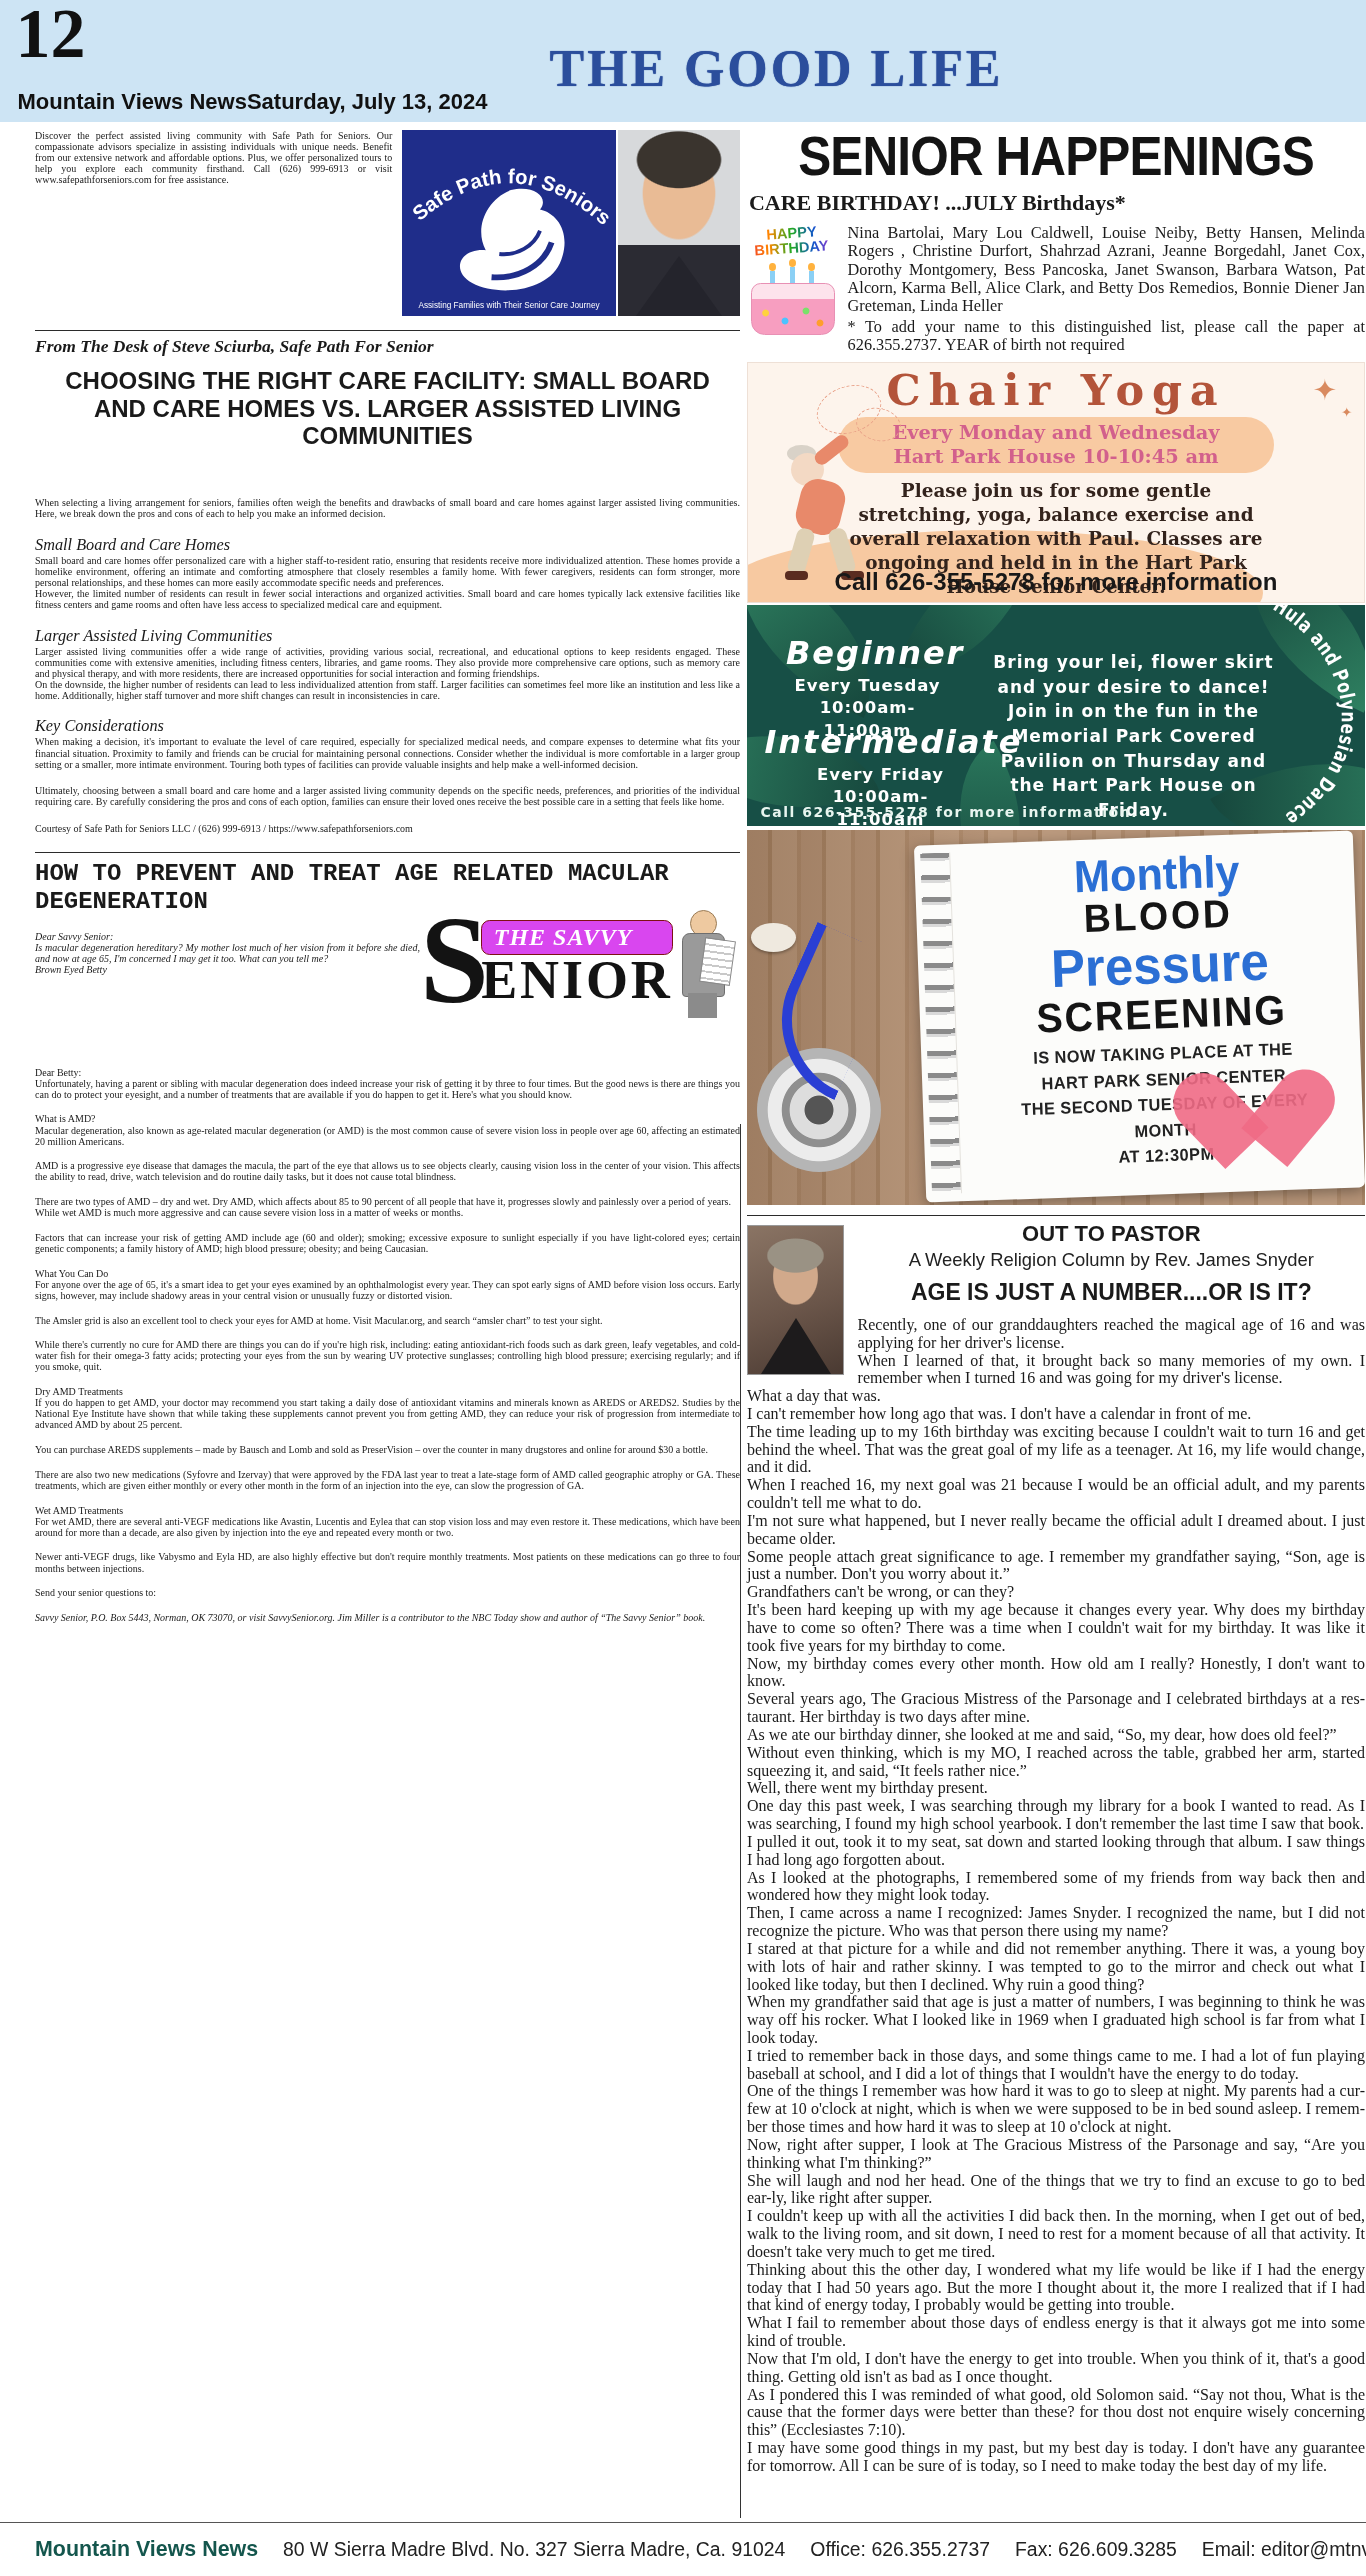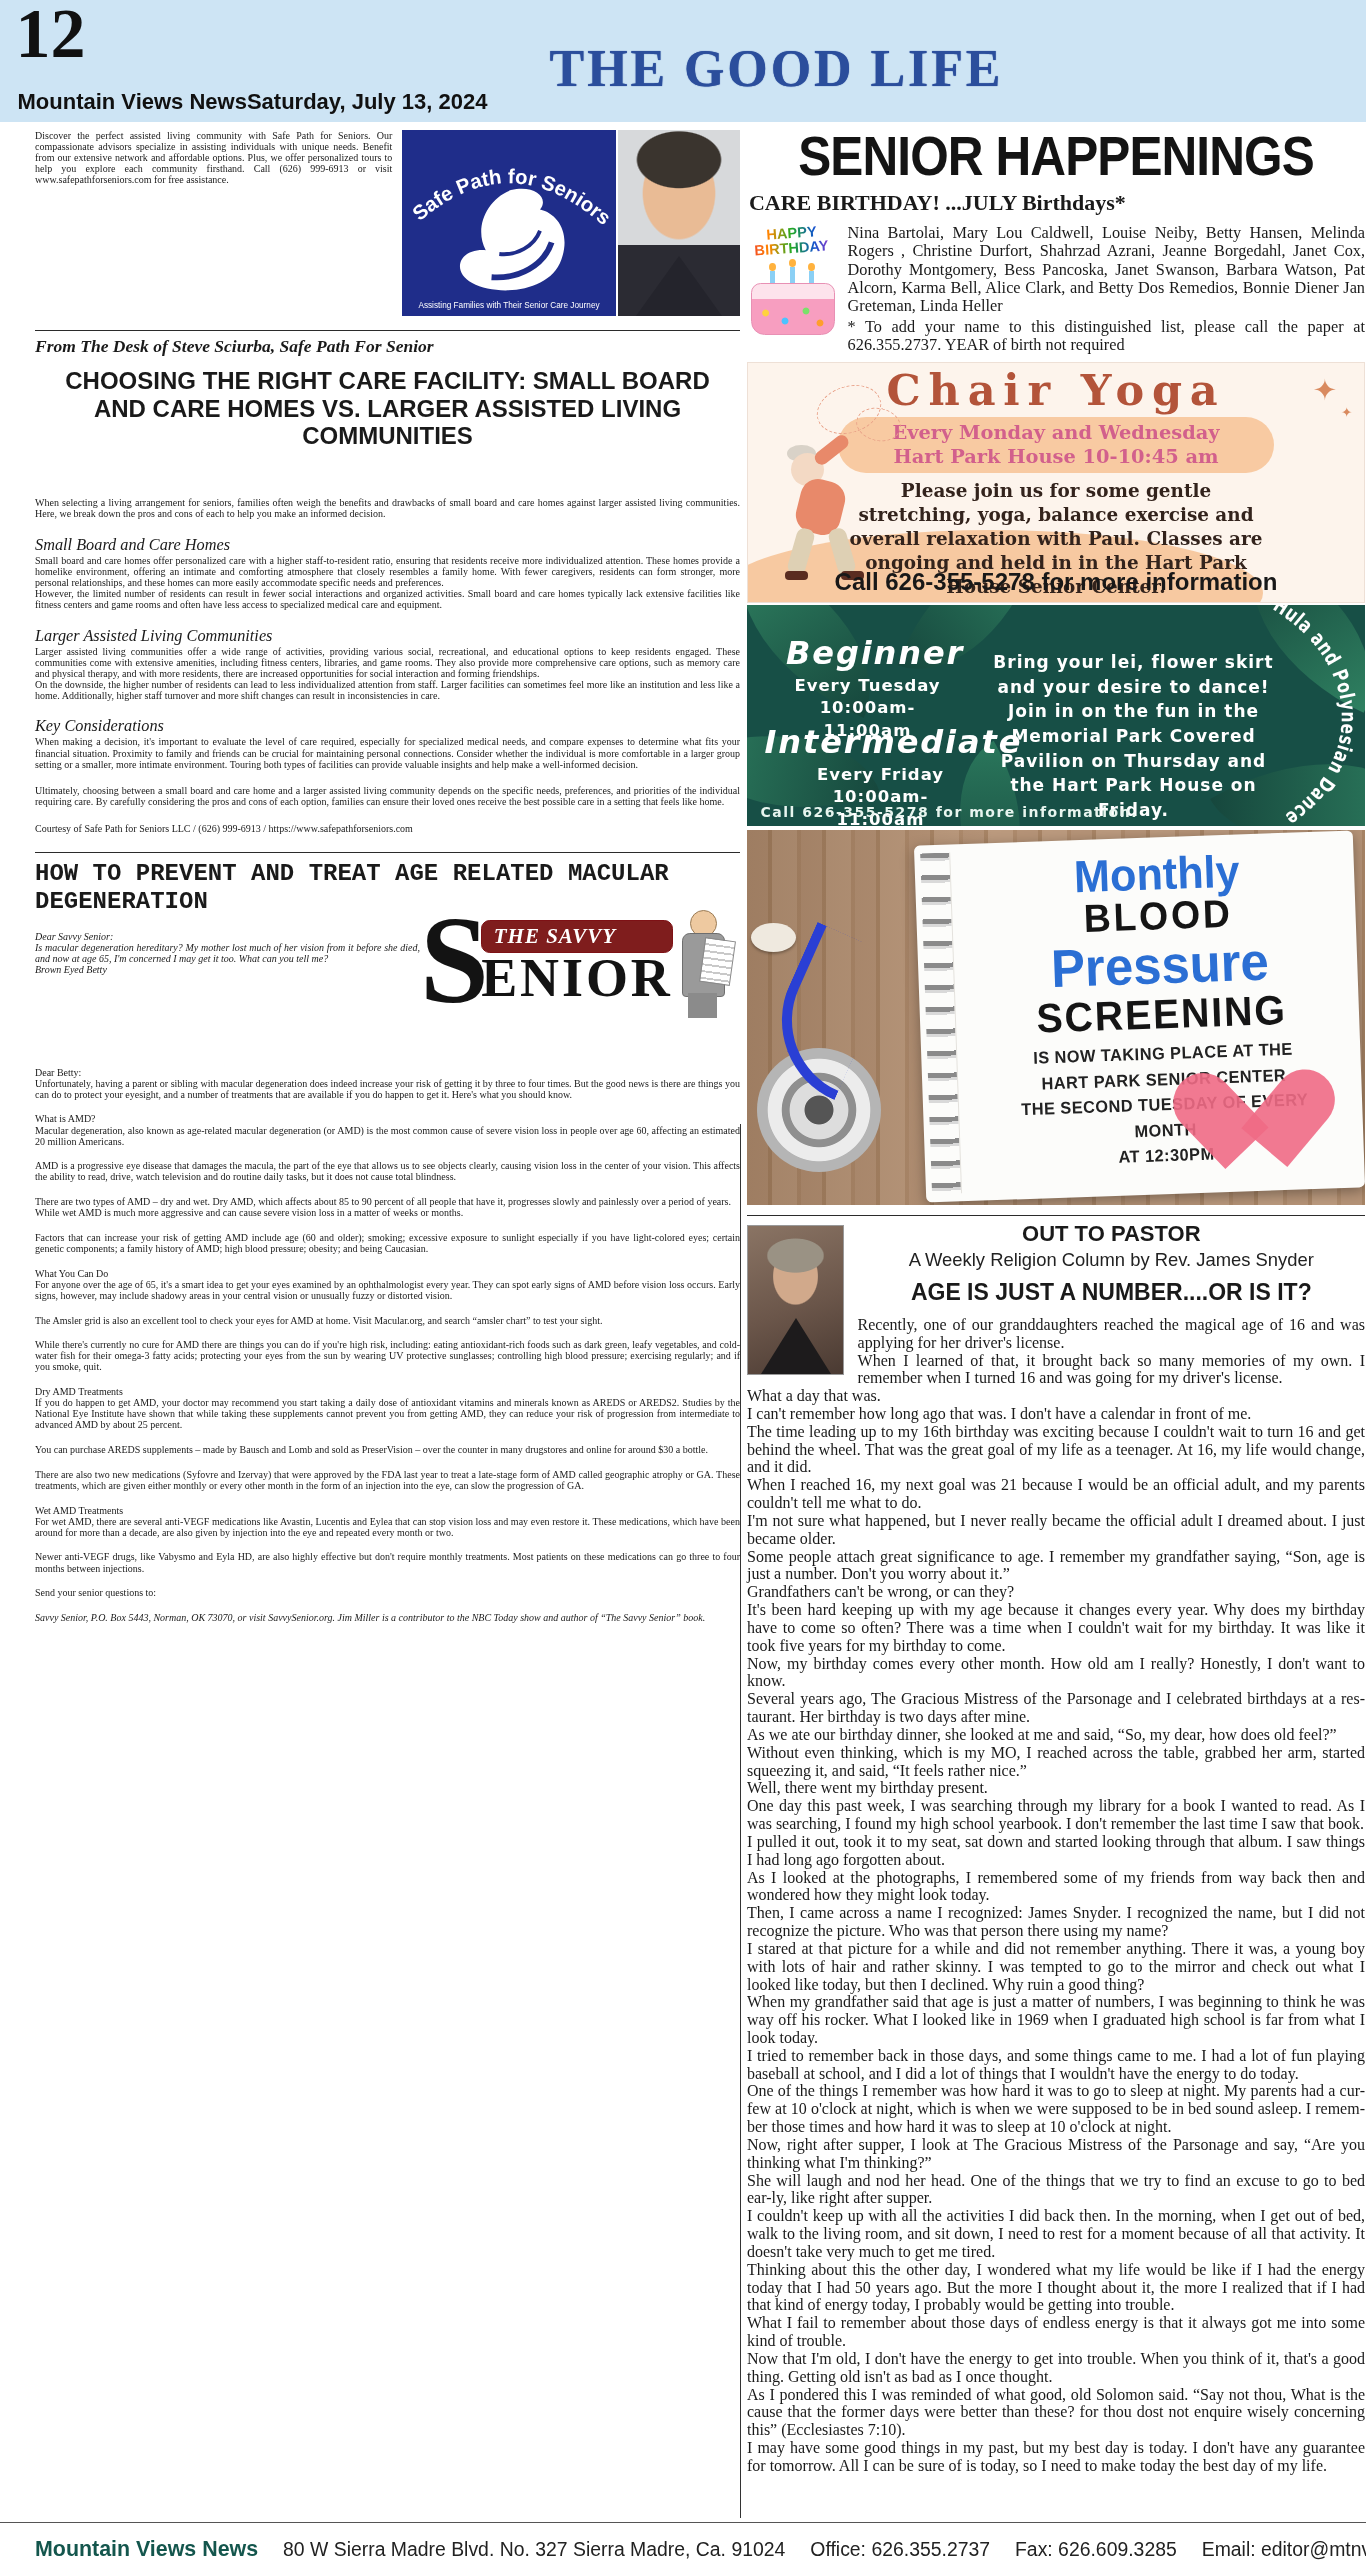--- a/index.html
+++ b/index.html
@@ -42,23 +42,23 @@
   .subhead{font-style:italic;font-size:16.3px;margin-top:15.5px;}
   .care-close{margin-top:15.5px;}
   .credit{margin-top:15.5px;}
   
   .savvy-wrap{position:relative;margin-top:3.9px;}
   .savvy-headline{font-family:Liberation Mono, monospace;font-weight:bold;font-size:24px;
                   line-height:1.15;margin:7.8px 0 15.5px 0;width:670px;}
   .sv-logo{position:absolute;right:0;top:50px;width:320px;height:118px;display:flex;align-items:flex-start;}
   .sv-s{font-family:"Liberation Serif",serif;font-weight:bold;font-size:124px;line-height:.82;color:#131313;}
   .sv-right{display:flex;flex-direction:column;margin-left:-7.8px;margin-top:9.7px;}
-  .sv-tag{background:#7f1d1d;border:1.9px solid #7e1115;border-radius:8.7px;color:#fff;
+  .sv-tag{background:#d946ef;border:1.9px solid #7e1115;border-radius:8.7px;color:#fff;
           font-family:"Liberation Serif",serif;font-style:italic;font-weight:bold;
-          font-size:21px;padding:2.9px 11.6px;letter-spacing:1px;}
+          font-size:24px;padding:2.9px 11.6px;letter-spacing:1px;}
   .sv-enior{font-family:"Liberation Serif",serif;font-weight:bold;font-size:54px;line-height:.95;
             letter-spacing:2.9px;color:#131313;}
   .sv-man{position:relative;width:56px;height:113px;margin-left:3.9px;flex:0 0 auto;}
   .sv-man .head{position:absolute;left:13.6px;top:0;width:25px;height:25px;border-radius:50%;background:#eec9a0;border:1px solid #9a7b55;}
   .sv-man .suit{position:absolute;left:5.8px;top:23px;width:41px;height:62px;border-radius:7.8px 7.8px 3.9px 3.9px;background:#9a9a9a;border:1px solid #6e6e6e;}
   .sv-man .paper{position:absolute;left:25px;top:29px;width:29px;height:43px;background:
        repeating-linear-gradient(#fff 0 4.9px,#c9c9c9 4.9px 6.8px);border:1px solid #8a8a8a;transform:rotate(8deg);}
   .sv-man .legs{position:absolute;left:11.6px;top:83px;width:29px;height:25px;background:#8b8b8b;}
   .sv-letter{font-style:italic;margin:0 320px 13.6px 0;min-height:122px;}
   .sv-block{margin-top:13.6px;}

